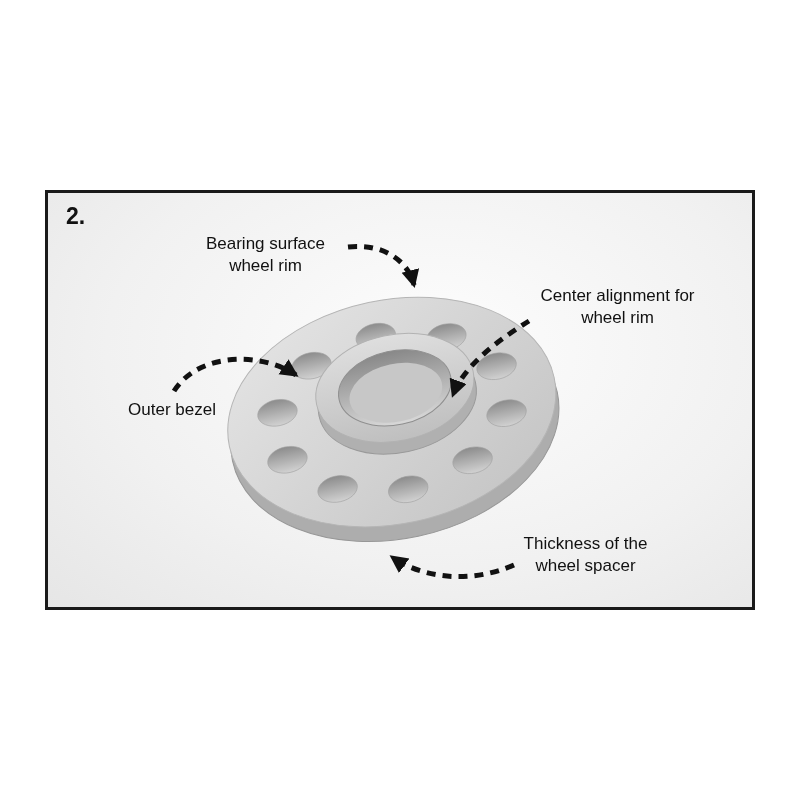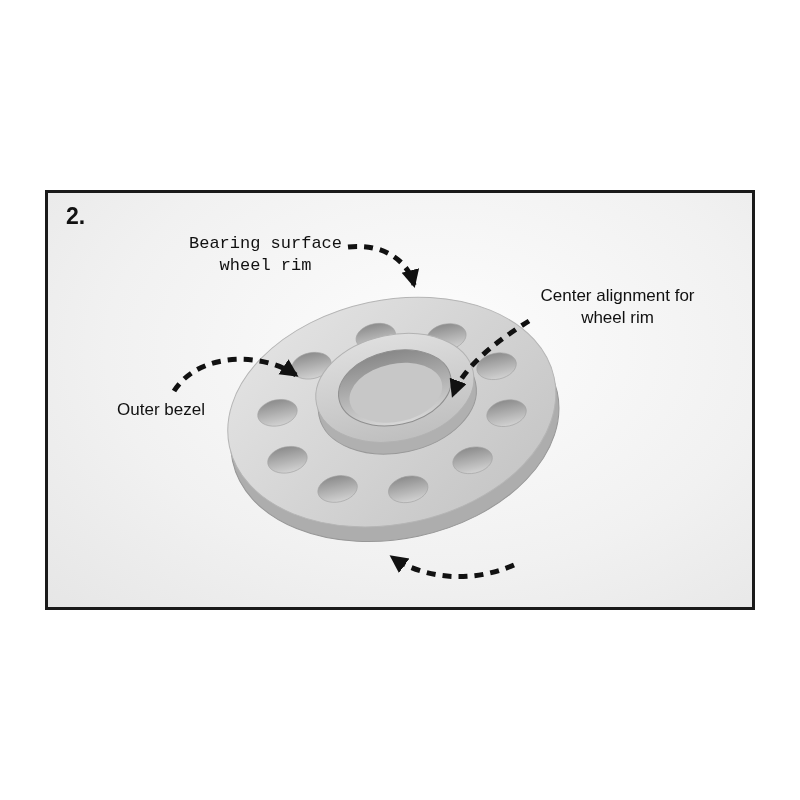--- a/index.html
+++ b/index.html
@@ -41,24 +41,24 @@
   }
   .label {
     position: absolute;
     color: #111111;
     font-size: 17px;
     line-height: 1.28;
     text-align: center;
     white-space: nowrap;
   }
   .label div { text-align: center; }
-  .label-bearing   { left: 130px; top: 40px;  width: 175px; font-family: Liberation Mono, monospace; }
+  .label-bearing   { left: 130px; top: 40px;  width: 175px; }
   .label-center    { left: 472px; top: 92px;  width: 195px; }
   .label-bezel     { left: 58px;  top: 206px; width: 110px; text-align: left; }
-  .label-bezel div { text-align: center; }
+  .label-bezel div { text-align: right; }
   .label-thickness { left: 455px; top: 340px; width: 165px; }
 </style>
 </head>
 <body>
 
 <div class="page">
 
   <div class="frame">
 
     <svg class="spacer-svg" viewBox="0 0 704 414" xmlns="http://www.w3.org/2000/svg">
@@ -128,15 +128,19 @@
 
     <div class="label label-center">
       <div>Center alignment for</div>
       <div>wheel rim</div>
     </div>
 
     <div class="label label-bezel">
       <div>Outer bezel</div>
     </div>
 
+    <div class="label label-thickness">
+      <div>Thickness of the</div>
+      <div>wheel spacer</div>
+    </div>
 
   </div>
 </div>
 
 </body></html>

